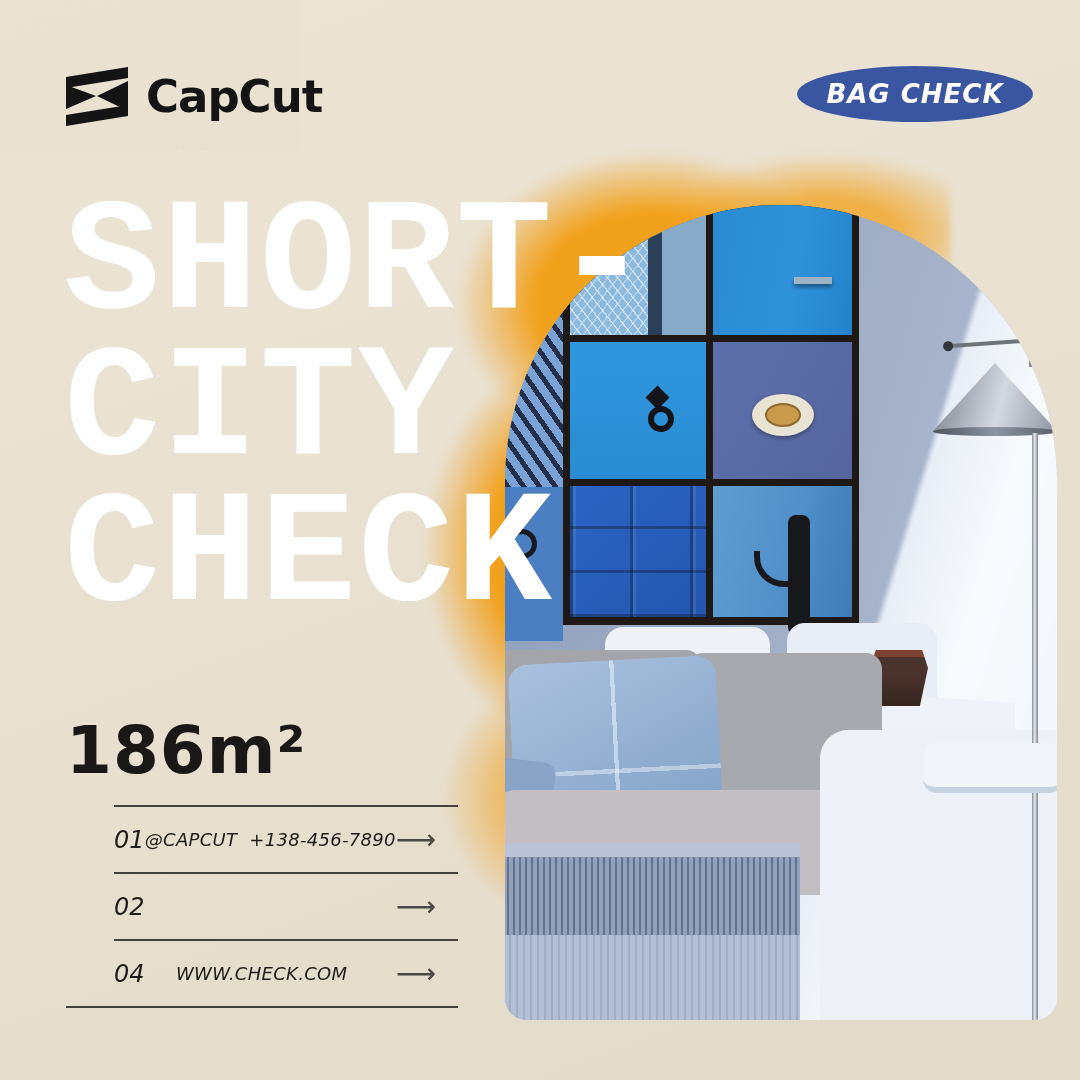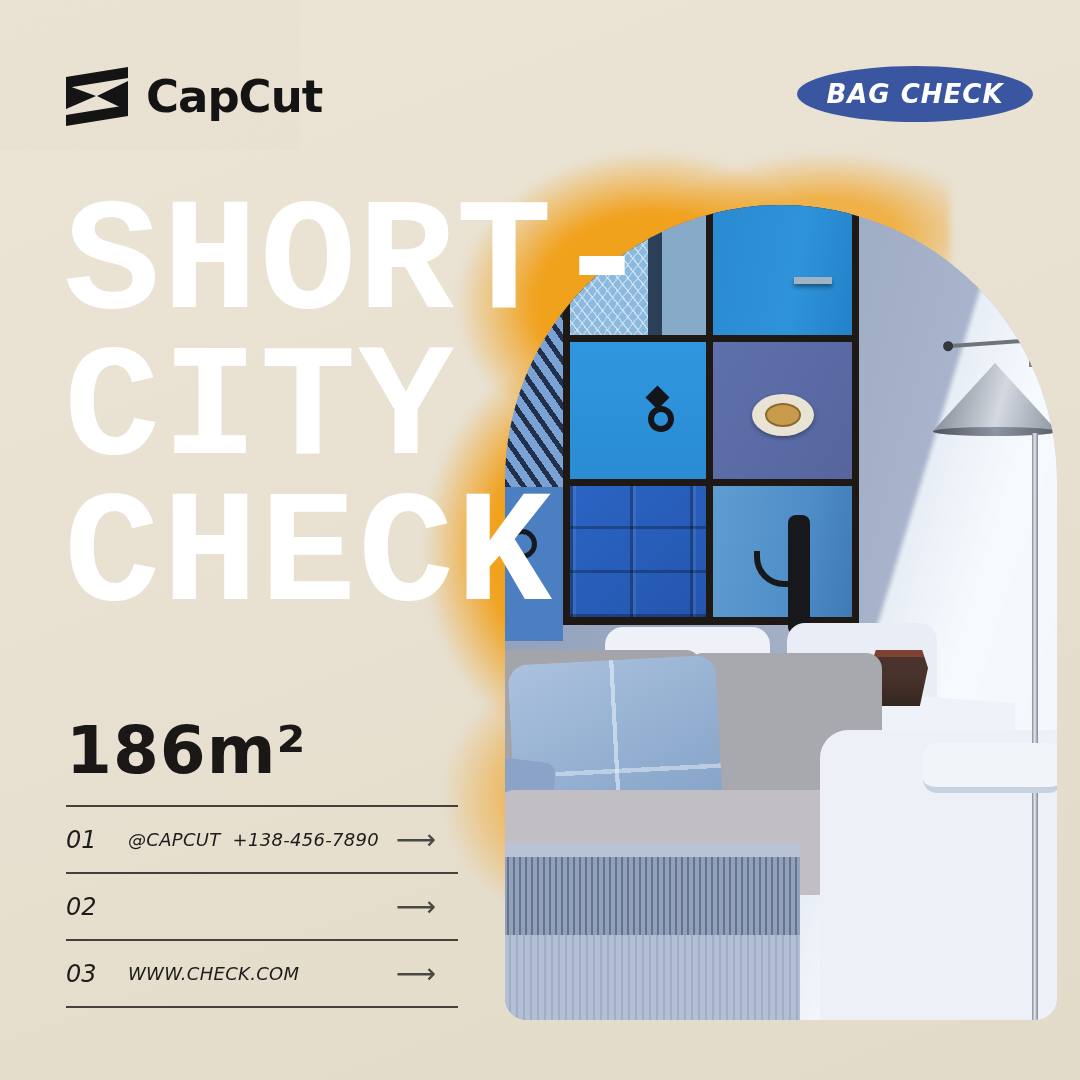--- a/index.html
+++ b/index.html
@@ -118,21 +118,21 @@
       font-family:Liberation Mono, monospace; font-weight:700; color:#ffffff;
       font-size:160px; line-height:146px; letter-spacing:2px; white-space:nowrap; }
 
   
   .area { position:absolute; left:66px; top:712px; z-index:4; font-weight:700;
       font-size:66px; color:#191817; letter-spacing:1px; }
 
   .contact-list { position:absolute; left:66px; top:805px; width:392px; z-index:4;
       border-bottom:2px solid #44413c; }
   .contact-row { display:flex; align-items:center; height:67px; border-top:2px solid #44413c;
-      color:#1d1c1a; font-style:italic; cursor:pointer; }
+      color:#1d1c1a; font-style:italic; cursor:pointer;margin-left:48px; }
   .contact-index { width:62px; font-size:24px; font-weight:400; }
   .contact-text { font-size:18px; letter-spacing:.3px; white-space:pre; }
   .contact-arrow { margin-left:auto; font-size:28px; font-style:normal; color:#4a4845;
       padding-right:22px; line-height:1; }
 
   
   .grain { position:absolute; inset:0; z-index:10; opacity:.07; pointer-events:none; mix-blend-mode:multiply; }
 </style>
 </head>
 <body>
@@ -216,21 +216,21 @@
     <div class="contact-row">
       <span class="contact-index">01</span>
       <span class="contact-text">@CAPCUT  +138-456-7890</span>
       <span class="contact-arrow">⟶</span>
     </div>
     <div class="contact-row">
       <span class="contact-index">02</span>
       <span class="contact-arrow">⟶</span>
     </div>
     <div class="contact-row">
-      <span class="contact-index">03</span>
+      <span class="contact-index">04</span>
       <span class="contact-text">WWW.CHECK.COM</span>
       <span class="contact-arrow">⟶</span>
     </div>
   </div>
 
   <svg class="grain" xmlns="http://www.w3.org/2000/svg">
     <filter id="noiseF">
         <feTurbulence type="fractalNoise" baseFrequency="0.8" numOctaves="2" stitchTiles="stitch"></feTurbulence>
         <feColorMatrix type="saturate" values="0"></feColorMatrix>
       </filter>

